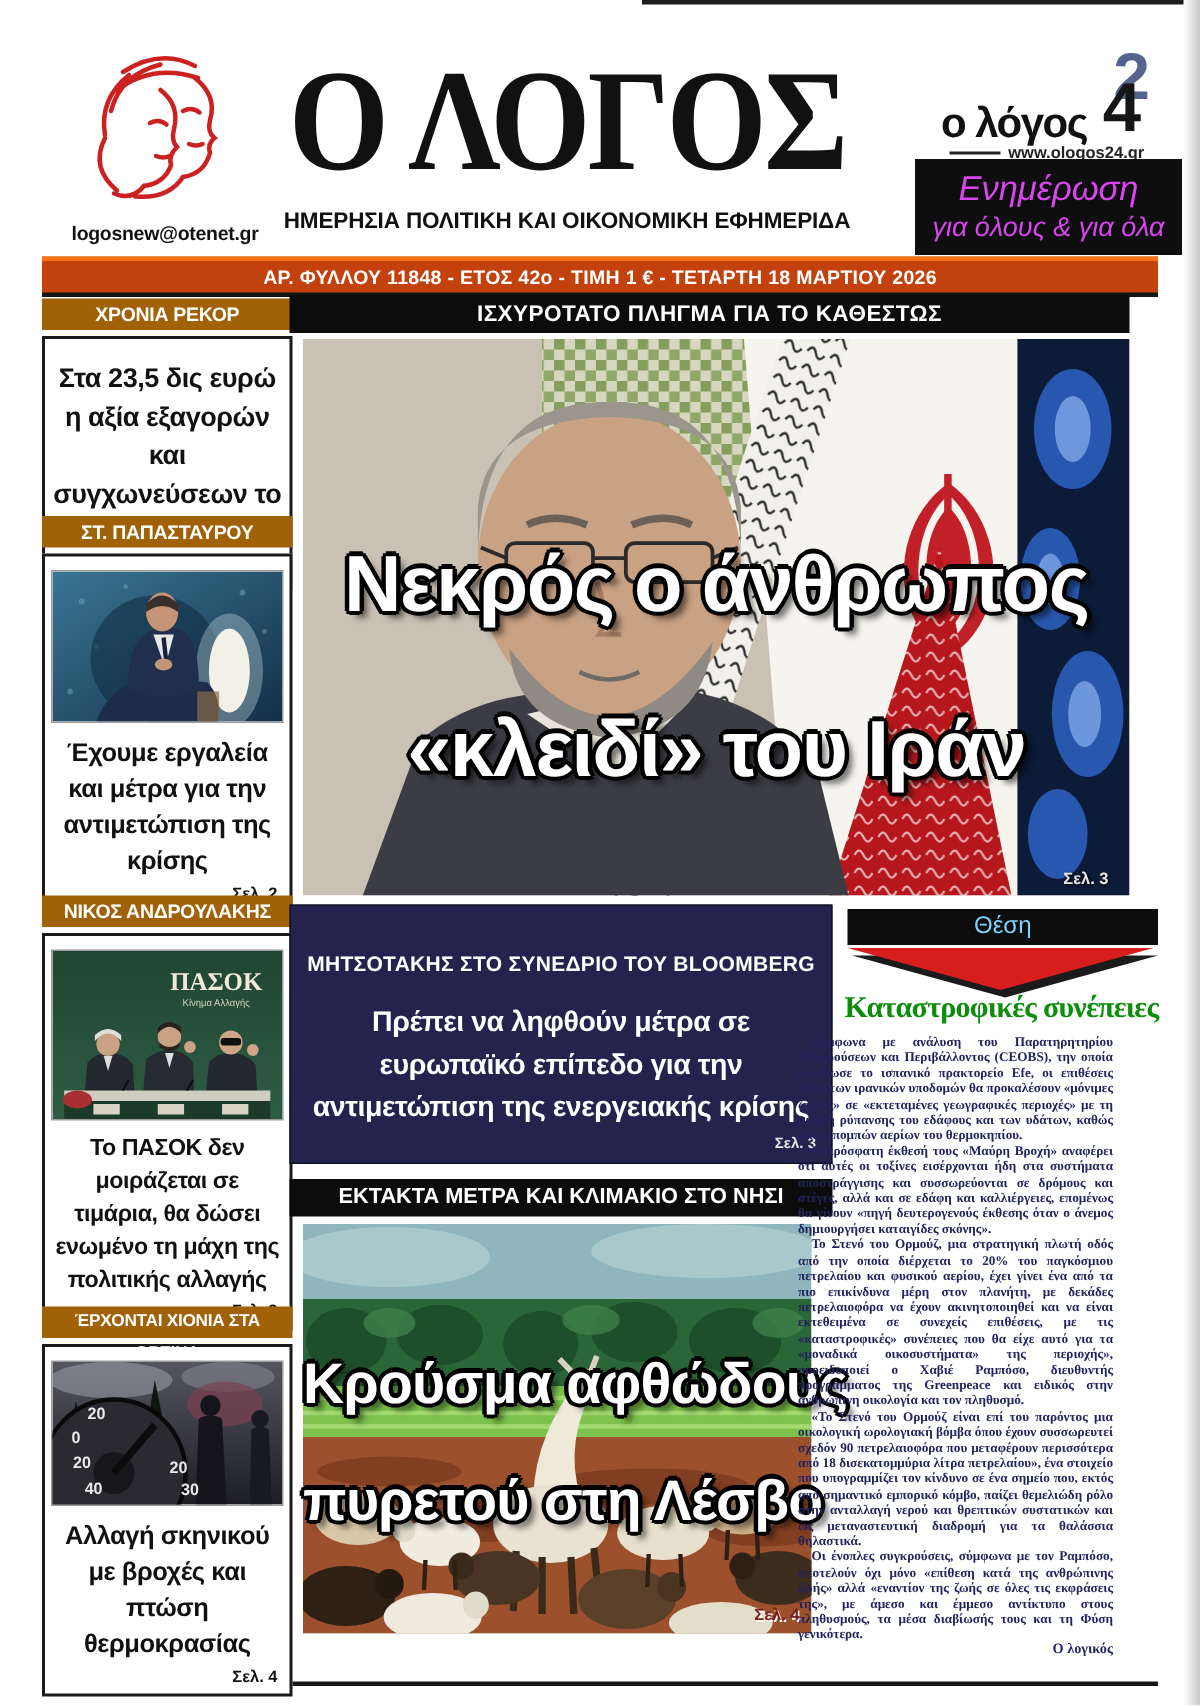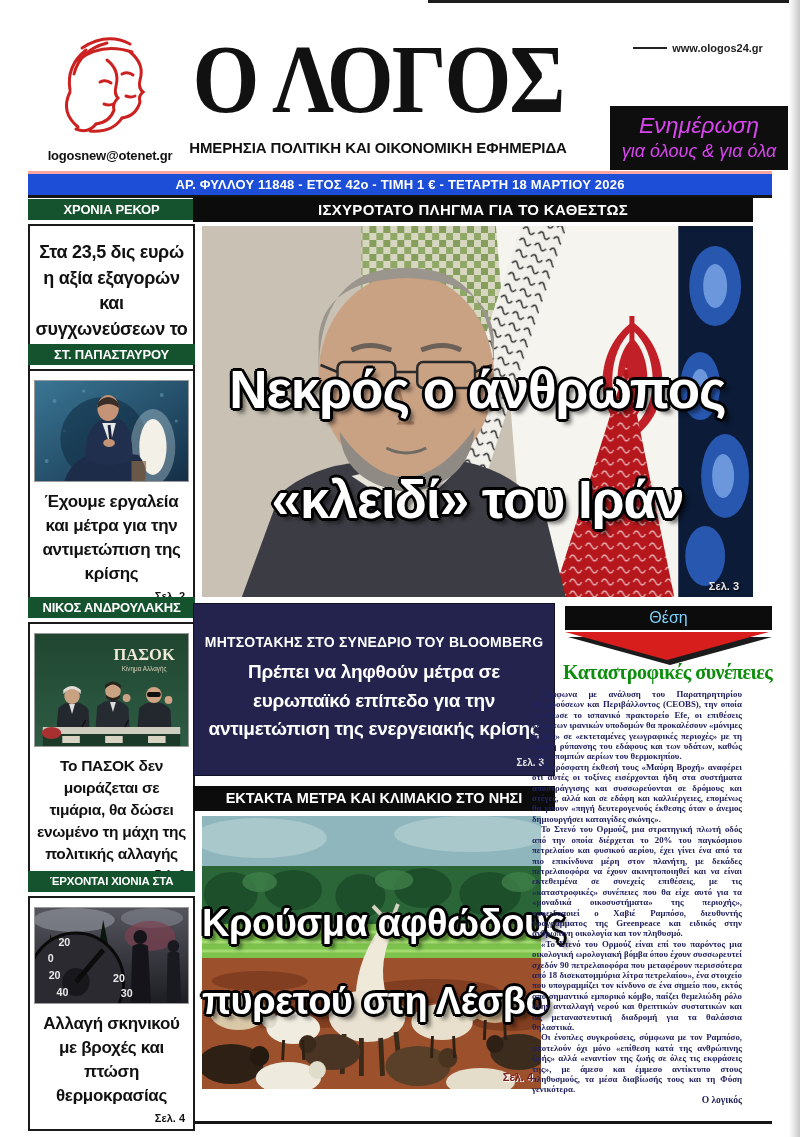--- a/index.html
+++ b/index.html
@@ -27,26 +27,26 @@
   .weblogo-24 .two{position:absolute;right:2px;top:-12px;font-size:44px;font-weight:bold;color:#54648e;line-height:1;}
   .weblogo-24 .four{position:absolute;right:8px;top:6px;font-size:46px;font-weight:bold;color:#161616;line-height:1;}
   .weblogo-url{display:flex;align-items:center;justify-content:center;gap:5px;margin-top:0;}
   .weblogo-dash{width:34px;height:2px;background:#222;}
   .weblogo-url span{font-size:11px;font-weight:bold;color:#222;}
   .promo{position:absolute;left:610px;top:106px;width:178px;height:64px;background:#0e0e0e;color:#d946ef;
          font-style:italic;text-align:center;box-sizing:border-box;padding-top:7px;}
   .promo-l1{font-size:23px;line-height:1.1;}
   .promo-l2{font-size:18px;margin-top:3px;}
   .issue-bar{position:absolute;left:28px;top:171px;width:744px;height:27px;box-sizing:border-box;
-             background:#1d4ed8;border-top:3px solid #fca5a5;border-bottom:3px solid #151515;
+             background:#c2410c;border-top:3px solid #f97316;border-bottom:3px solid #151515;
              color:#fff;font-weight:bold;font-size:13px;text-align:center;line-height:21px;letter-spacing:0.2px;}
 
   
   .sb{position:absolute;left:28px;width:167px;}
-  .sb-head{background:#14532d;color:#fff;font-weight:bold;text-align:center;height:21px;line-height:21px;
+  .sb-head{background:#a16207;color:#fff;font-weight:bold;text-align:center;height:21px;line-height:21px;
            font-size:13px;letter-spacing:-0.2px;}
   .sb-head.small{font-size:11.5px;}
   .sb-body{border:2px solid #1a1a1a;background:#fff;margin-top:4px;padding:9px 4px 5px;text-align:center;}
   .sb-photo{display:block;width:153px;margin:0 auto 8px;border:1px solid #9a9a9a;}
   .sb-headline{font-weight:bold;font-size:17px;line-height:1.42;letter-spacing:-0.3px;}
   .page-ref{text-align:right;font-weight:bold;font-size:11px;margin-top:3px;padding-right:4px;}
 
   
   .lead-kicker{position:absolute;left:193px;top:197px;width:560px;height:25px;background:#0c0c0c;color:#fff;
                font-weight:bold;font-size:15px;text-align:center;line-height:25px;letter-spacing:0.3px;}
@@ -58,21 +58,21 @@
       5px 5px 4px rgba(0,0,0,.55);}
   .lead-h{position:absolute;left:0;width:100%;text-align:center;font-size:53px;letter-spacing:-1px;white-space:nowrap;}
   .lead-h.l1{top:133px;}
   .lead-h.l2{top:243px;}
   .photo-ref{position:absolute;right:14px;bottom:5px;color:#e8e8e8;font-size:11px;font-weight:bold;
              text-shadow:1px 1px 2px #000;}
 
   
   .bloomberg{position:absolute;left:193px;top:603px;width:362px;height:173px;box-sizing:border-box;
              background:#23234e;border:1px solid #101028;color:#fff;text-align:center;padding:30px 8px 0;}
-  .bb-kicker{font-size:14px;font-weight:bold;letter-spacing:0.2px;margin-bottom:8px;}
+  .bb-kicker{font-size:14px;font-weight:bold;letter-spacing:0.2px;margin-bottom:18px;}
   .bb-headline{font-size:19px;font-weight:bold;line-height:1.5;letter-spacing:-0.3px;}
   .bb-ref{position:absolute;right:10px;bottom:7px;font-size:10px;font-weight:bold;color:#e6e6e6;}
 
   
   .lesvos-kicker{position:absolute;left:193px;top:786px;width:362px;height:25px;background:#0c0c0c;color:#fff;
                  font-weight:bold;font-size:14.5px;text-align:center;line-height:25px;}
   .lesvos-photo{position:absolute;left:202px;top:816px;width:339px;height:273px;}
   .lesvos-photo svg{display:block;width:100%;height:100%;}
   .lesvos-h{position:absolute;left:0;width:100%;text-align:center;font-size:38px;letter-spacing:-0.5px;white-space:nowrap;}
   .lesvos-h.l1{top:86px;}
@@ -121,20 +121,27 @@
         <path d="M18 62 Q8 82 26 97"></path>
       </g>
     </svg>
   </div>
   <div class="email">logosnew@otenet.gr</div>
 
   <div class="masthead">Ο ΛΟΓΟΣ</div>
   <div class="masthead-sub">ΗΜΕΡΗΣΙΑ ΠΟΛΙΤΙΚΗ ΚΑΙ ΟΙΚΟΝΟΜΙΚΗ ΕΦΗΜΕΡΙΔΑ</div>
 
   <div class="weblogo">
+    <div class="weblogo-row">
+      <span class="weblogo-text">ο λόγος</span>
+      <span class="weblogo-24">
+        <span class="two">2</span>
+        <span class="four">4</span>
+      </span>
+    </div>
     <div class="weblogo-url">
       <span class="weblogo-dash"></span>
       <span>www.ologos24.gr</span>
     </div>
   </div>
 
   <div class="promo">
     <div class="promo-l1">Ενημέρωση</div>
     <div class="promo-l2">για όλους &amp; για όλα</div>
   </div>

